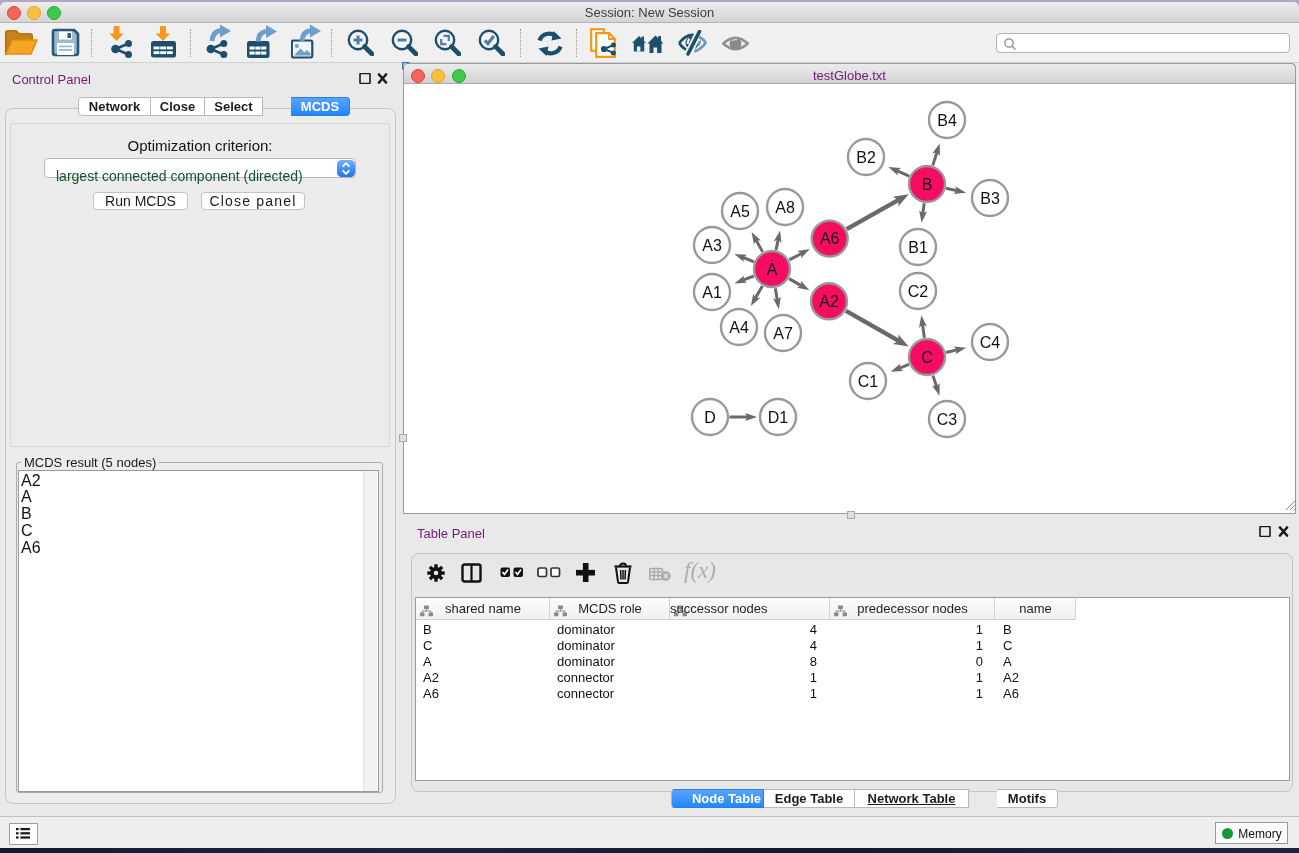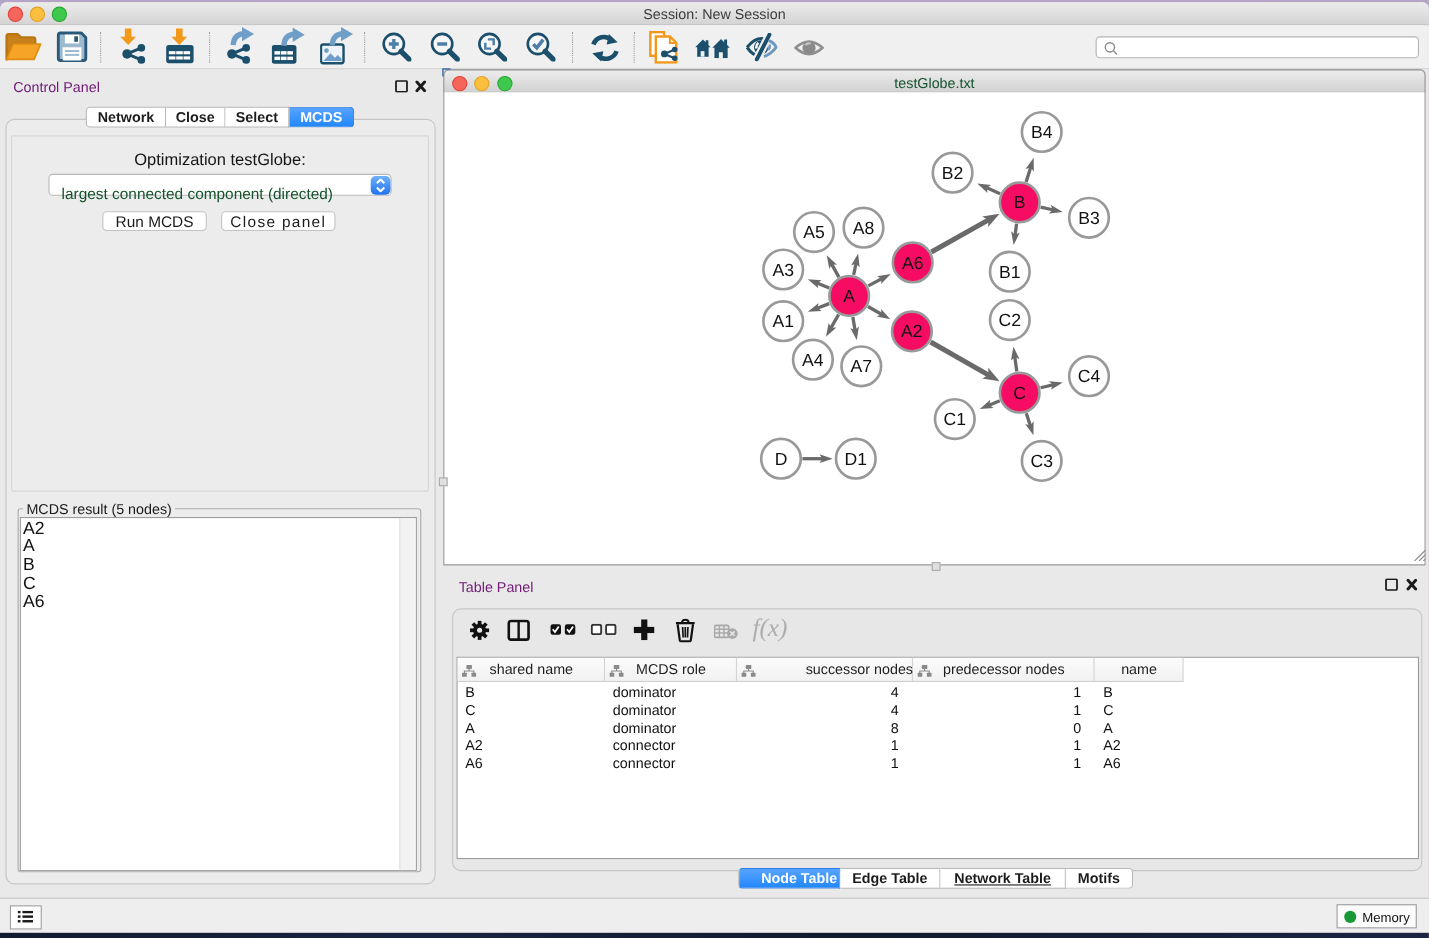--- a/index.html
+++ b/index.html
@@ -20,21 +20,21 @@
 #search{left:996px;top:33px;width:292px;height:18px;background:#fff;
   border:1px solid #b3b3b3;border-radius:4px;}
 
 .ptitle{font-size:13px;color:#701a75;}
 .frame{border:1px solid #c5c5c5;border-radius:8px;background:#ececec;}
 
 .seg{display:flex;position:absolute;height:19px;}
 .seg .t{white-space:nowrap;border:1px solid #b9b9b9;border-left:none;background:#fff;color:#1c1c1c;
   font-size:13px;font-weight:bold;line-height:17px;text-align:center;box-sizing:border-box;}
 .seg .t:first-child{border-left:1px solid #b9b9b9;border-radius:4px 0 0 4px;}
-.seg .t:last-child{border-radius:0 4px 4px 0;}
+.seg .t:last-child{border-radius:0 4px 4px 0;margin-left:28px;}
 .seg .sel{background:linear-gradient(#58a4fd,#2287fc);color:#fff;border-color:#2a7de2;}
 
 .btn{background:#fff;border:1px solid #c3c3c3;border-radius:4px;
   font-size:14px;color:#1a1a1a;text-align:center;}
 
 fieldset{border:1px solid #ababab;border-radius:3px;margin:0;padding:0;}
 </style>
 </head>
 <body>
 <div class="abs" id="appwin"></div>
@@ -198,21 +198,21 @@
     <path d="M20 1.5 L27 9.5 M27 1.5 L20 9.5" stroke="#1a1a1a" stroke-width="2.6" stroke-linecap="round"></path>
   </svg>
 <div class="abs frame" style="left:5px;top:108px;width:389px;height:694px;"></div>
 <div class="seg" style="left:78px;top:97px;">
   <div class="t" style="width:73px;">Network</div>
   <div class="t" style="width:54px;">Close</div>
   <div class="t" style="width:58px;">Select</div>
   <div class="t sel" style="width:59px;">MCDS</div>
 </div>
 <div class="abs" style="left:10px;top:123px;width:378px;height:322px;border:1px solid #d6d6d6;border-radius:2px;background:#ececec;"></div>
-<div class="abs" style="left:0;top:137px;width:400px;text-align:center;font-size:15px;color:#141414;">Optimization testGlobe:</div>
+<div class="abs" style="left:0;top:137px;width:400px;text-align:center;font-size:15px;color:#141414;">Optimization criterion:</div>
 <div class="abs" style="left:44px;top:158px;width:310px;height:18px;background:#fff;border:1px solid #b9b9b9;border-radius:4px;"></div>
 <div class="abs" style="left:56px;top:168px;font-size:14px;color:#14532d;">largest connected component (directed)</div>
 <div class="abs" style="left:337px;top:159.5px;width:18px;height:17px;border-radius:4.5px;background:linear-gradient(#6fb1fc,#2173ee);border:none;">
 <svg width="18" height="17" viewBox="0 0 18 17">
       <path d="M5.6 6.6 L9 3.2 L12.4 6.6" fill="none" stroke="#fff" stroke-width="1.8" stroke-linejoin="round"></path>
       <path d="M5.6 10.4 L9 13.8 L12.4 10.4" fill="none" stroke="#fff" stroke-width="1.8" stroke-linejoin="round"></path>
     </svg></div>
 <div class="abs btn" style="left:93px;top:192px;width:93px;height:16px;line-height:16px;">Run MCDS</div>
 <div class="abs btn" style="left:201px;top:192px;width:102px;height:16px;line-height:16px;letter-spacing:1.2px;">Close panel</div>
 <fieldset class="abs" style="left:16px;top:455px;width:365px;height:336px;">
@@ -220,21 +220,21 @@
 </fieldset>
 <div class="abs" style="left:18px;top:470px;width:361px;height:322px;background:#fff;border:1px solid #9b9b9b;box-sizing:border-box;"></div>
 <div class="abs" style="left:363px;top:471px;width:13px;height:320px;background:#f2f2f2;border-left:1px solid #e2e2e2;"></div>
 <div class="abs" style="left:21px;top:472.5px;font-size:16px;color:#111;line-height:16.8px;">A2<br>A<br>B<br>C<br>A6</div>
 
 <div class="abs" style="left:403px;top:63px;width:893px;height:451px;background:#fff;border:1px solid #9a9a9a;border-radius:5px 5px 0 0;box-sizing:border-box;"></div>
 <div class="abs" style="left:403px;top:63px;width:893px;height:21px;border-radius:5px 5px 0 0;background:linear-gradient(#ececec,#d2d2d2);border:1px solid #9a9a9a;border-bottom:1px solid #a8a8a8;box-sizing:border-box;"></div>
 <div class="abs light" style="left:411px;top:69px;background:#f6655c;border:0.5px solid #e0443c;"></div>
 <div class="abs light" style="left:431px;top:69px;background:#fbbf3f;border:0.5px solid #e0a427;"></div>
 <div class="abs light" style="left:452px;top:69px;background:#3ec94e;border:0.5px solid #2aa733;"></div>
-<div class="abs" style="left:403px;top:68px;width:893px;text-align:center;font-size:13px;color:#14532d;">testGlobe.txt</div>
+<div class="abs" style="left:403px;top:68px;width:893px;text-align:center;font-size:13px;color:#701a75;">testGlobe.txt</div>
 <svg class="abs" style="left:404px;top:86px;" width="891" height="426" viewBox="0 0 891 426" font-family="Liberation Sans, sans-serif" font-size="16" fill="#111">
 <g stroke="#6a6a6a" fill="#6a6a6a">
 <line x1="358.6" y1="165.9" x2="351.7" y2="153.4" stroke-width="3"></line>
 <polygon stroke="none" points="347.6,146.0 356.9,154.6 352.1,154.2 349.9,158.5"></polygon>
 <line x1="372.0" y1="163.9" x2="374.4" y2="152.7" stroke-width="3"></line>
 <polygon stroke="none" points="376.1,144.5 377.5,157.1 374.2,153.6 369.7,155.4"></polygon>
 <line x1="349.9" y1="175.8" x2="338.1" y2="171.0" stroke-width="3"></line>
 <polygon stroke="none" points="330.3,167.9 342.9,168.7 339.0,171.4 339.9,176.1"></polygon>
 <line x1="349.8" y1="190.0" x2="338.3" y2="194.4" stroke-width="3"></line>
 <polygon stroke="none" points="330.4,197.4 340.2,189.4 339.1,194.1 343.0,196.8"></polygon>
@@ -406,21 +406,21 @@
 <div class="abs" style="left:550px;top:601px;width:120px;text-align:center;font-size:13px;color:#1e1e1e;">MCDS role</div>
 <div class="abs" style="left:670px;top:598px;width:160px;height:21px;border-right:1px solid #d4d4d4;box-sizing:border-box;"></div>
 <div class="abs" style="left:674px;top:602px;"><svg width="13" height="12" viewBox="0 0 13 12" style="vertical-align:-1px">
       <g fill="#8a8a8a">
         <rect x="4" y="0.5" width="5" height="3.6" rx="0.5"></rect>
         <rect x="0" y="7.6" width="4.4" height="3.6" rx="0.5"></rect>
         <rect x="8.6" y="7.6" width="4.4" height="3.6" rx="0.5"></rect>
         <path d="M6.5 4 V6 M2.2 7.8 V6 H10.8 V7.8" fill="none" stroke="#8a8a8a" stroke-width="1"></path>
       </g>
     </svg></div>
-<div class="abs" style="left:670px;top:601px;width:160px;text-align:right;font-size:13px;color:#1e1e1e;">successor nodes</div>
+<div class="abs" style="left:670px;top:601px;width:160px;text-align:left;font-size:13px;color:#1e1e1e;">successor nodes</div>
 <div class="abs" style="left:830px;top:598px;width:165px;height:21px;border-right:1px solid #d4d4d4;box-sizing:border-box;"></div>
 <div class="abs" style="left:834px;top:602px;"><svg width="13" height="12" viewBox="0 0 13 12" style="vertical-align:-1px">
       <g fill="#8a8a8a">
         <rect x="4" y="0.5" width="5" height="3.6" rx="0.5"></rect>
         <rect x="0" y="7.6" width="4.4" height="3.6" rx="0.5"></rect>
         <rect x="8.6" y="7.6" width="4.4" height="3.6" rx="0.5"></rect>
         <path d="M6.5 4 V6 M2.2 7.8 V6 H10.8 V7.8" fill="none" stroke="#8a8a8a" stroke-width="1"></path>
       </g>
     </svg></div>
 <div class="abs" style="left:830px;top:601px;width:165px;text-align:center;font-size:13px;color:#1e1e1e;">predecessor nodes</div>

